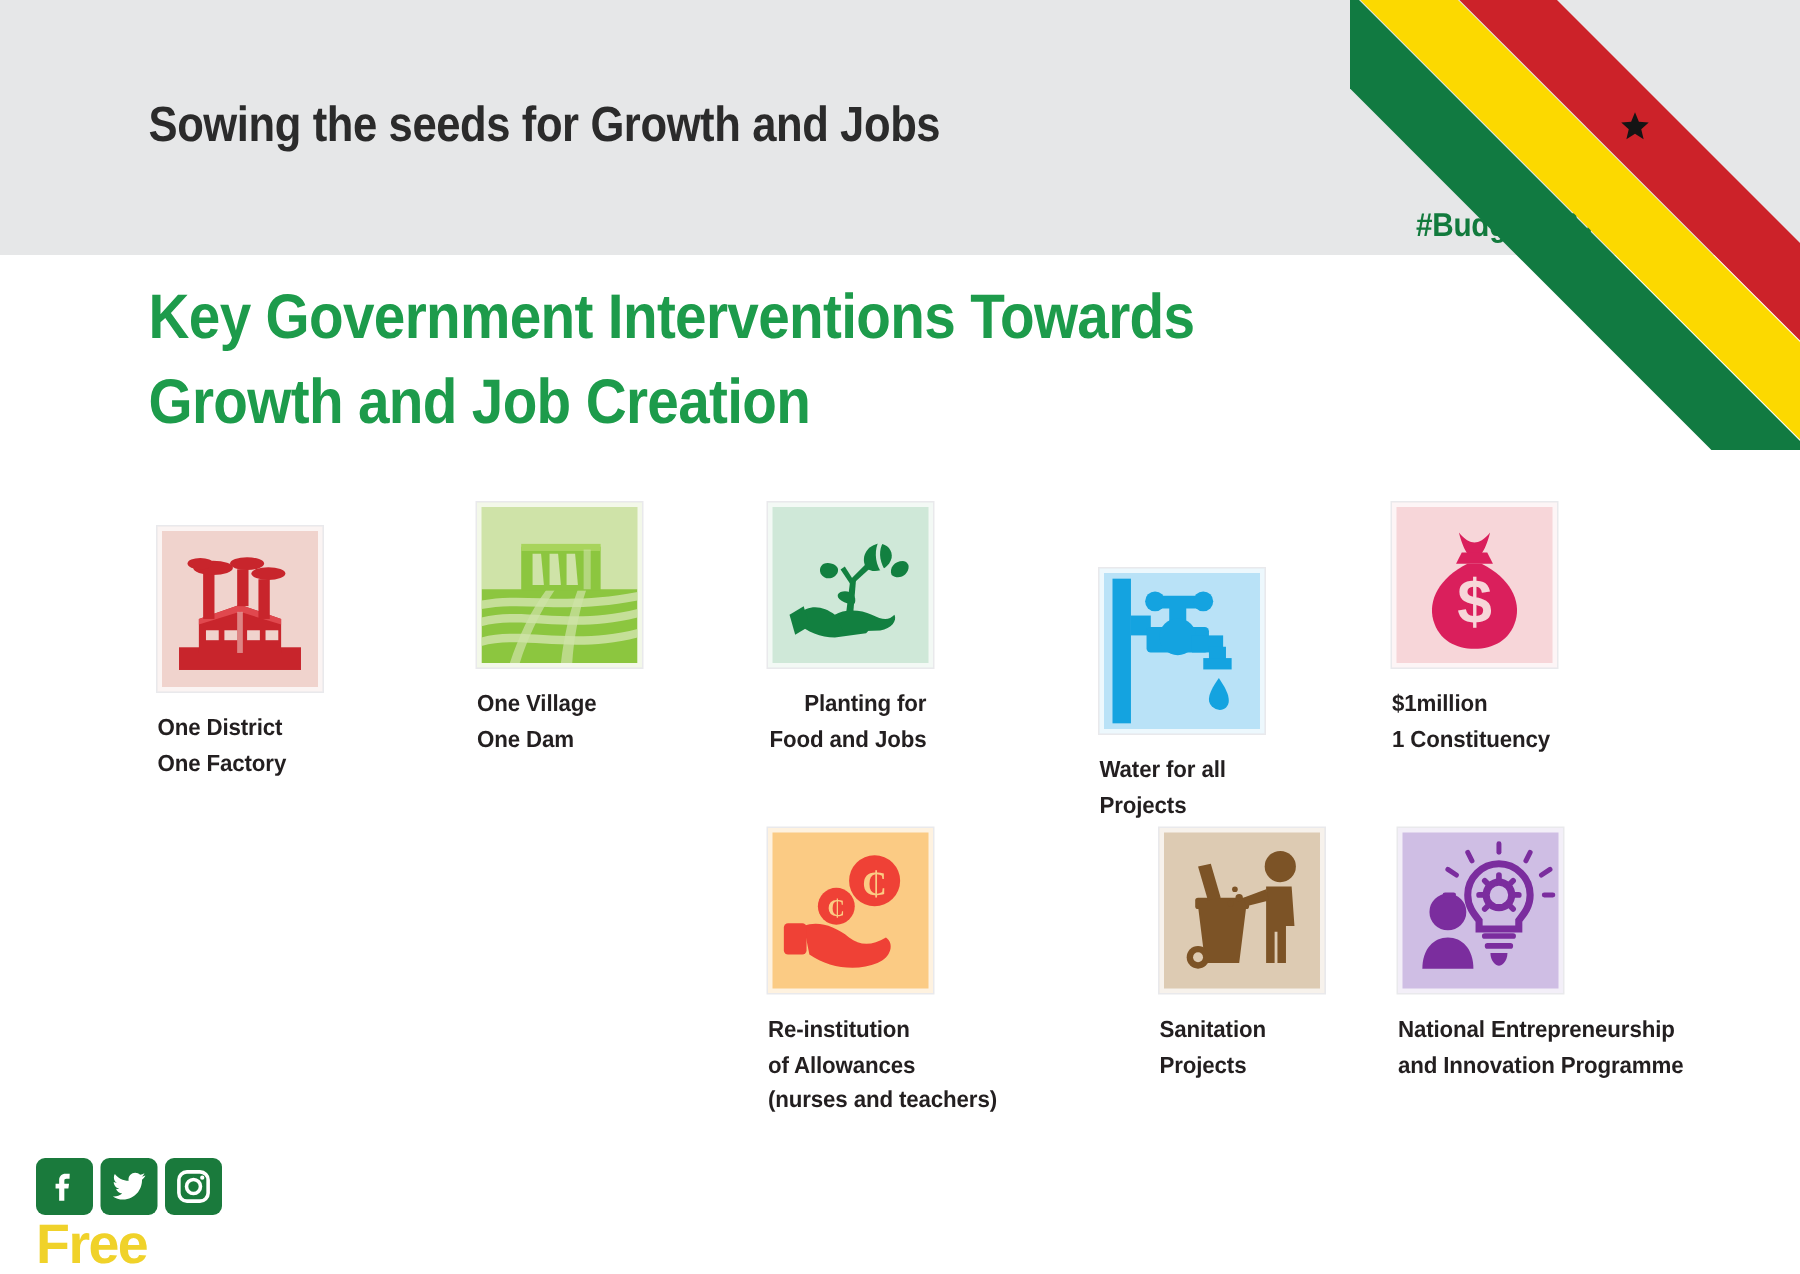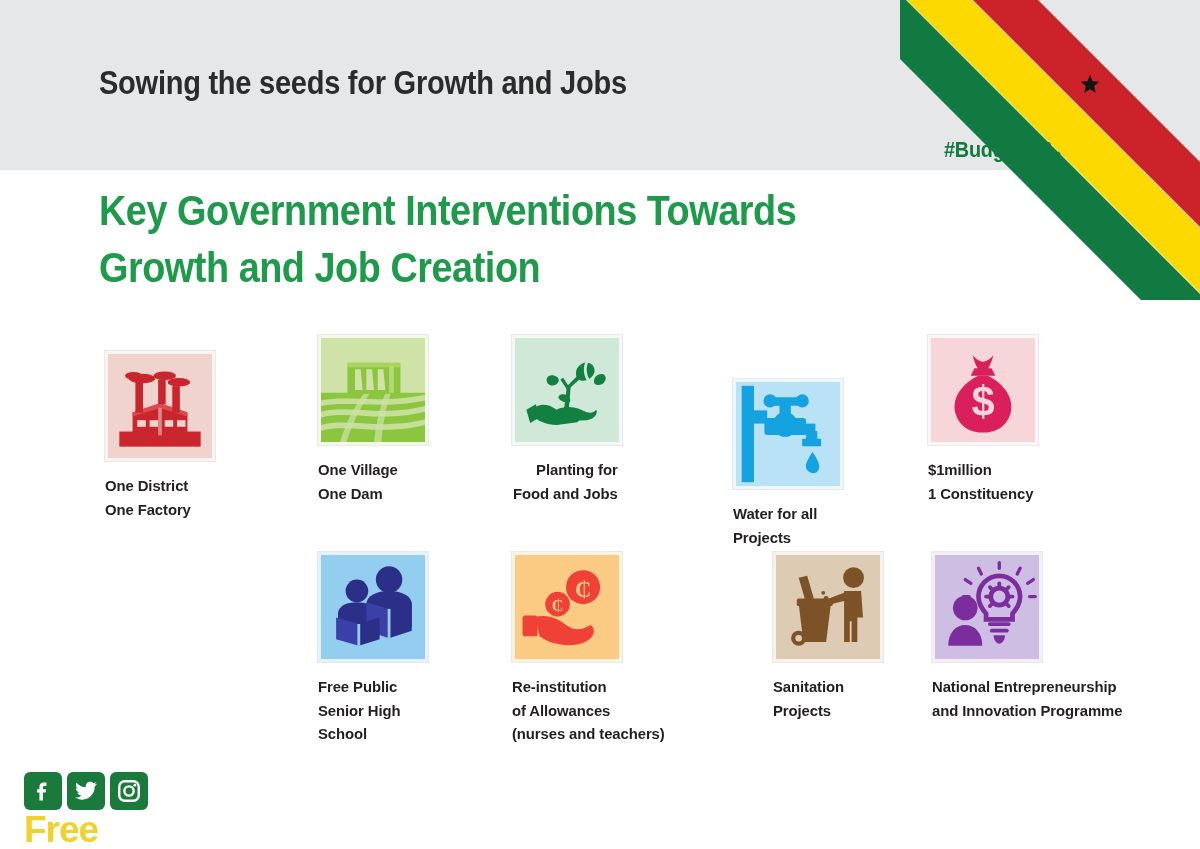--- a/index.html
+++ b/index.html
@@ -253,41 +253,20 @@
             <path d="M50 40 C30 50 22 66 26 80 C30 94 42 100 55 100 C68 100 80 94 84 80 C88 66 80 50 60 40 Z"></path>
             <text x="55" y="82" font-family="'Liberation Sans',sans-serif" font-size="44" font-weight="bold" fill="#f7d6d9" text-anchor="middle">$</text>
           </g>
         </svg>
       </div>
       <div class="cap">$1million
 1 Constituency</div>
     </div>
 
 
-    <div class="cell" style="left:318px;top:552px;">
-      <div class="tile" style="background:#93cdf0;">
-        <svg viewBox="0 0 110 110">
-          <g fill="#2b2f87">
-            <circle cx="38" cy="38" r="12"></circle>
-            <path d="M18 62 C18 54 27 50 38 50 C49 50 58 54 58 62 L58 82 L18 82 Z"></path>
-            <circle cx="72" cy="26" r="14"></circle>
-            <path d="M48 52 C48 43 59 38 72 38 C85 38 96 43 96 52 L96 76 L48 76 Z"></path>
-            <path d="M48 50 L72 57 L72 88 L48 80 Z" fill="#3b3fa8"></path>
-            <path d="M96 50 L72 57 L72 88 L96 80 Z" fill="#2b2f87"></path>
-            <path d="M72 57 L72 88" stroke="#93cdf0" stroke-width="3"></path>
-            <path d="M16 66 L40 73 L40 96 L16 89 Z" fill="#3b3fa8"></path>
-            <path d="M62 66 L40 73 L40 96 L62 89 Z" fill="#2b2f87"></path>
-            <path d="M40 73 L40 96" stroke="#93cdf0" stroke-width="3"></path>
-          </g>
-        </svg>
-      </div>
-      <div class="cap">Free Public
-Senior High
-School</div>
-    </div>
 
     <div class="cell" style="left:512px;top:552px;">
       <div class="tile" style="background:#fbcb84;">
         <svg viewBox="0 0 110 110">
           <g>
             <circle cx="72" cy="34" r="18" fill="#ef4136"></circle>
             <text x="72" y="44" font-family="'Liberation Serif',serif" font-size="24" font-weight="bold" fill="#fbcb84" text-anchor="middle">₵</text>
             <circle cx="45" cy="52" r="13" fill="#ef4136"></circle>
             <text x="45" y="59" font-family="'Liberation Serif',serif" font-size="17" font-weight="bold" fill="#fbcb84" text-anchor="middle">₵</text>
             <path d="M22 66 C32 62 44 66 54 74 C62 80 70 80 80 74 C86 78 84 88 74 92 C60 98 40 96 26 86 Z" fill="#ef4136"></path>

